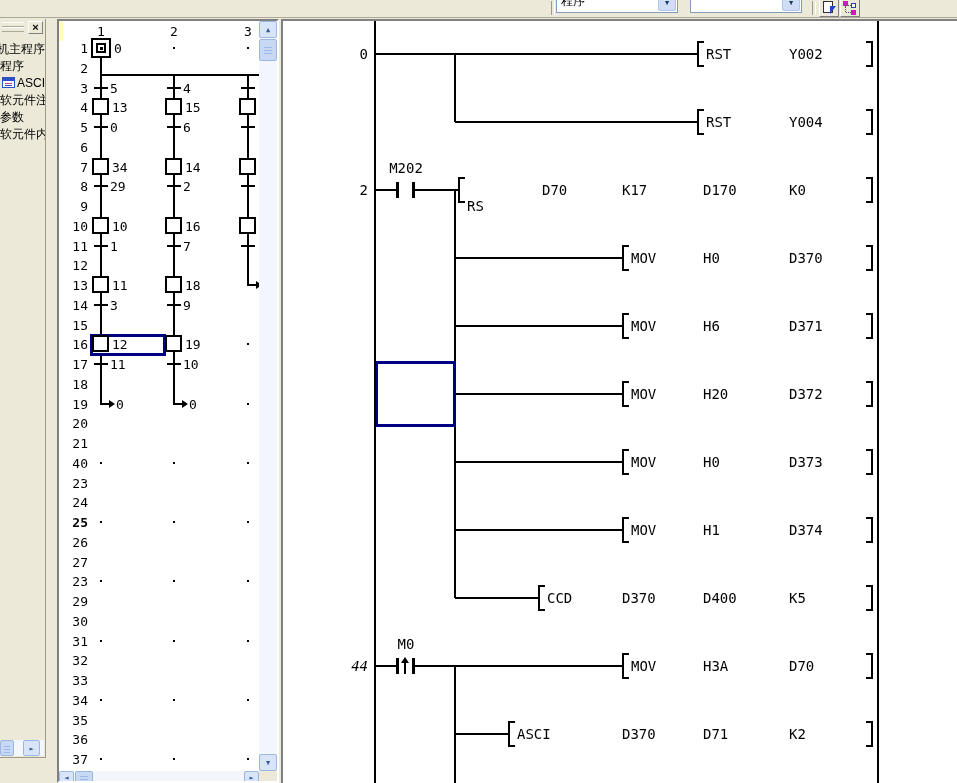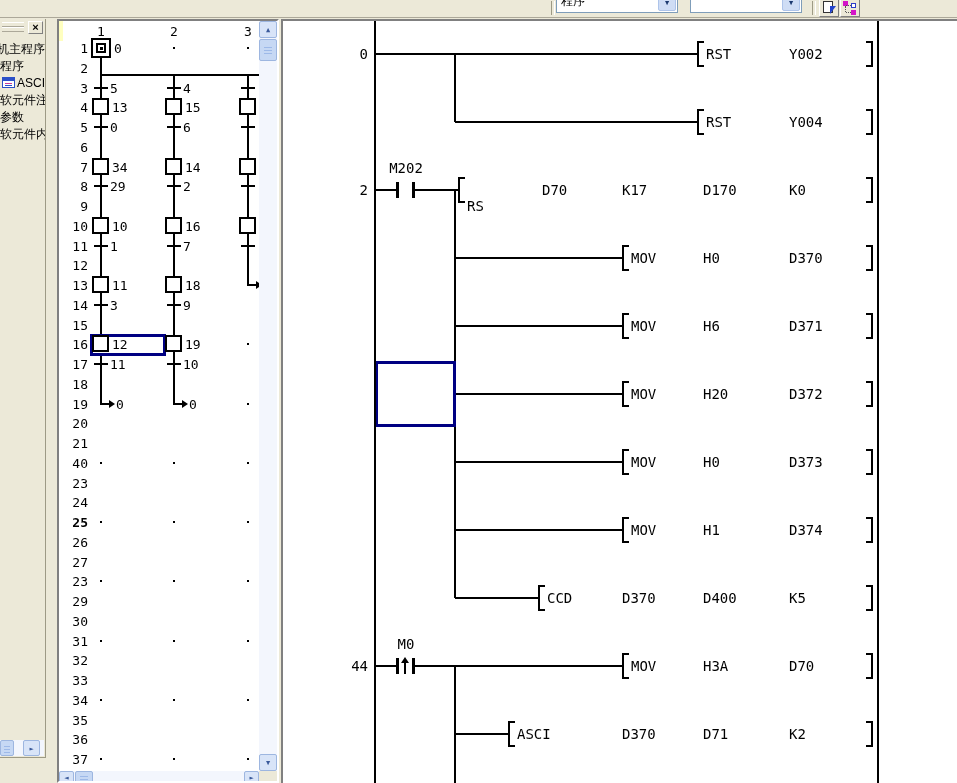--- a/index.html
+++ b/index.html
@@ -334,21 +334,21 @@
         <div class="cbr" style="left: 583px; top: 496px;"></div>
         <div class="hline" style="left: 172px; top: 576px; width: 83px;"></div>
         <div class="obr" style="left: 255px; top: 564px;"></div>
         <div class="lad-txt" style="left: 264px; top: 569px;">CCD</div>
         <div class="lad-txt" style="left: 339px; top: 569px;">D370</div>
         <div class="lad-txt" style="left: 420px; top: 569px;">D400</div>
         <div class="lad-txt" style="left: 506px; top: 569px;">K5</div>
         <div class="cbr" style="left: 583px; top: 564px;"></div>
         <div class="hline" style="left: 93px; top: 644px; width: 20px;"></div>
         <div class="hline" style="left: 132px; top: 644px; width: 207px;"></div>
-        <div class="lad-step" style="left: 45px; top: 637px;">44</div>
+        <div class="lad-step" style="left: 45px; top: 637px; font-style: italic;">44</div>
         <div style="position: absolute; left: 111px; top: 635px; width: 24px; height: 20px;">
           <div class="cbar" style="left: 2px; top: 2px;"></div>
           <div class="cbar" style="left: 18px; top: 2px;"></div>
           <div style="position: absolute; left: 10px; top: 6px; width: 2px; height: 12px; background: rgb(0, 0, 0);"></div>
           <div style="position: absolute; left: 7px; top: 1px; width: 0px; height: 0px; border-left: 4px solid transparent; border-right: 4px solid transparent; border-bottom: 6px solid rgb(0, 0, 0);"></div>
         </div>
         <div class="lad-txt" style="left: 91px; top: 615px; width: 64px; text-align: center;">M0</div>
         <div class="obr" style="left: 339px; top: 632px;"></div>
         <div class="lad-txt" style="left: 348px; top: 637px;">MOV</div>
         <div class="lad-txt" style="left: 420px; top: 637px;">H3A</div>

